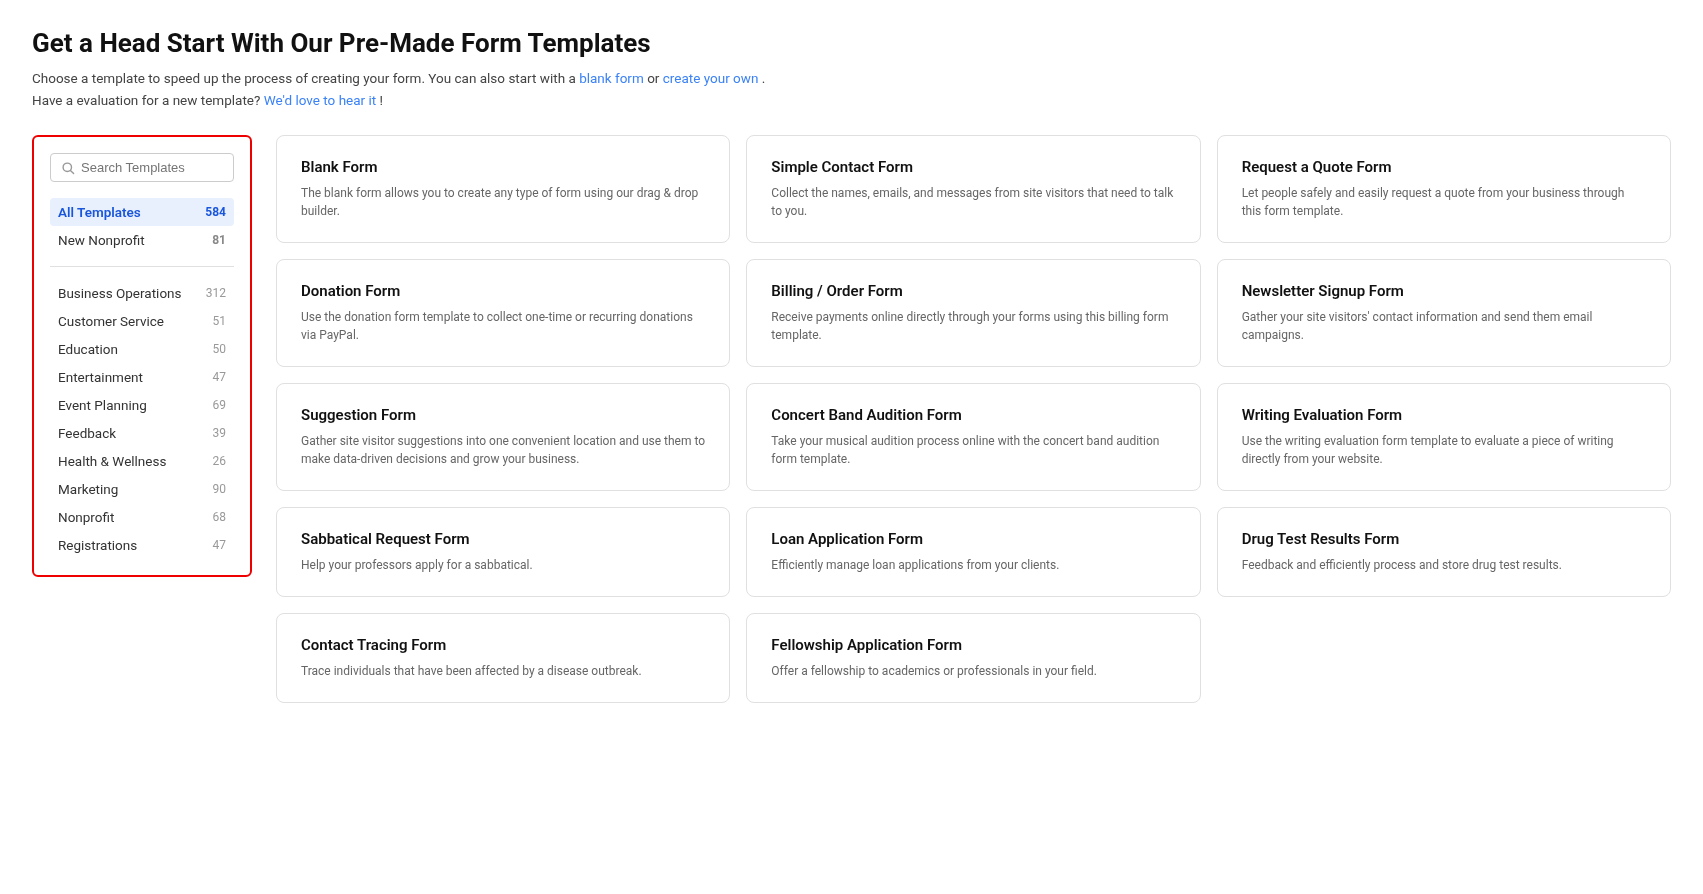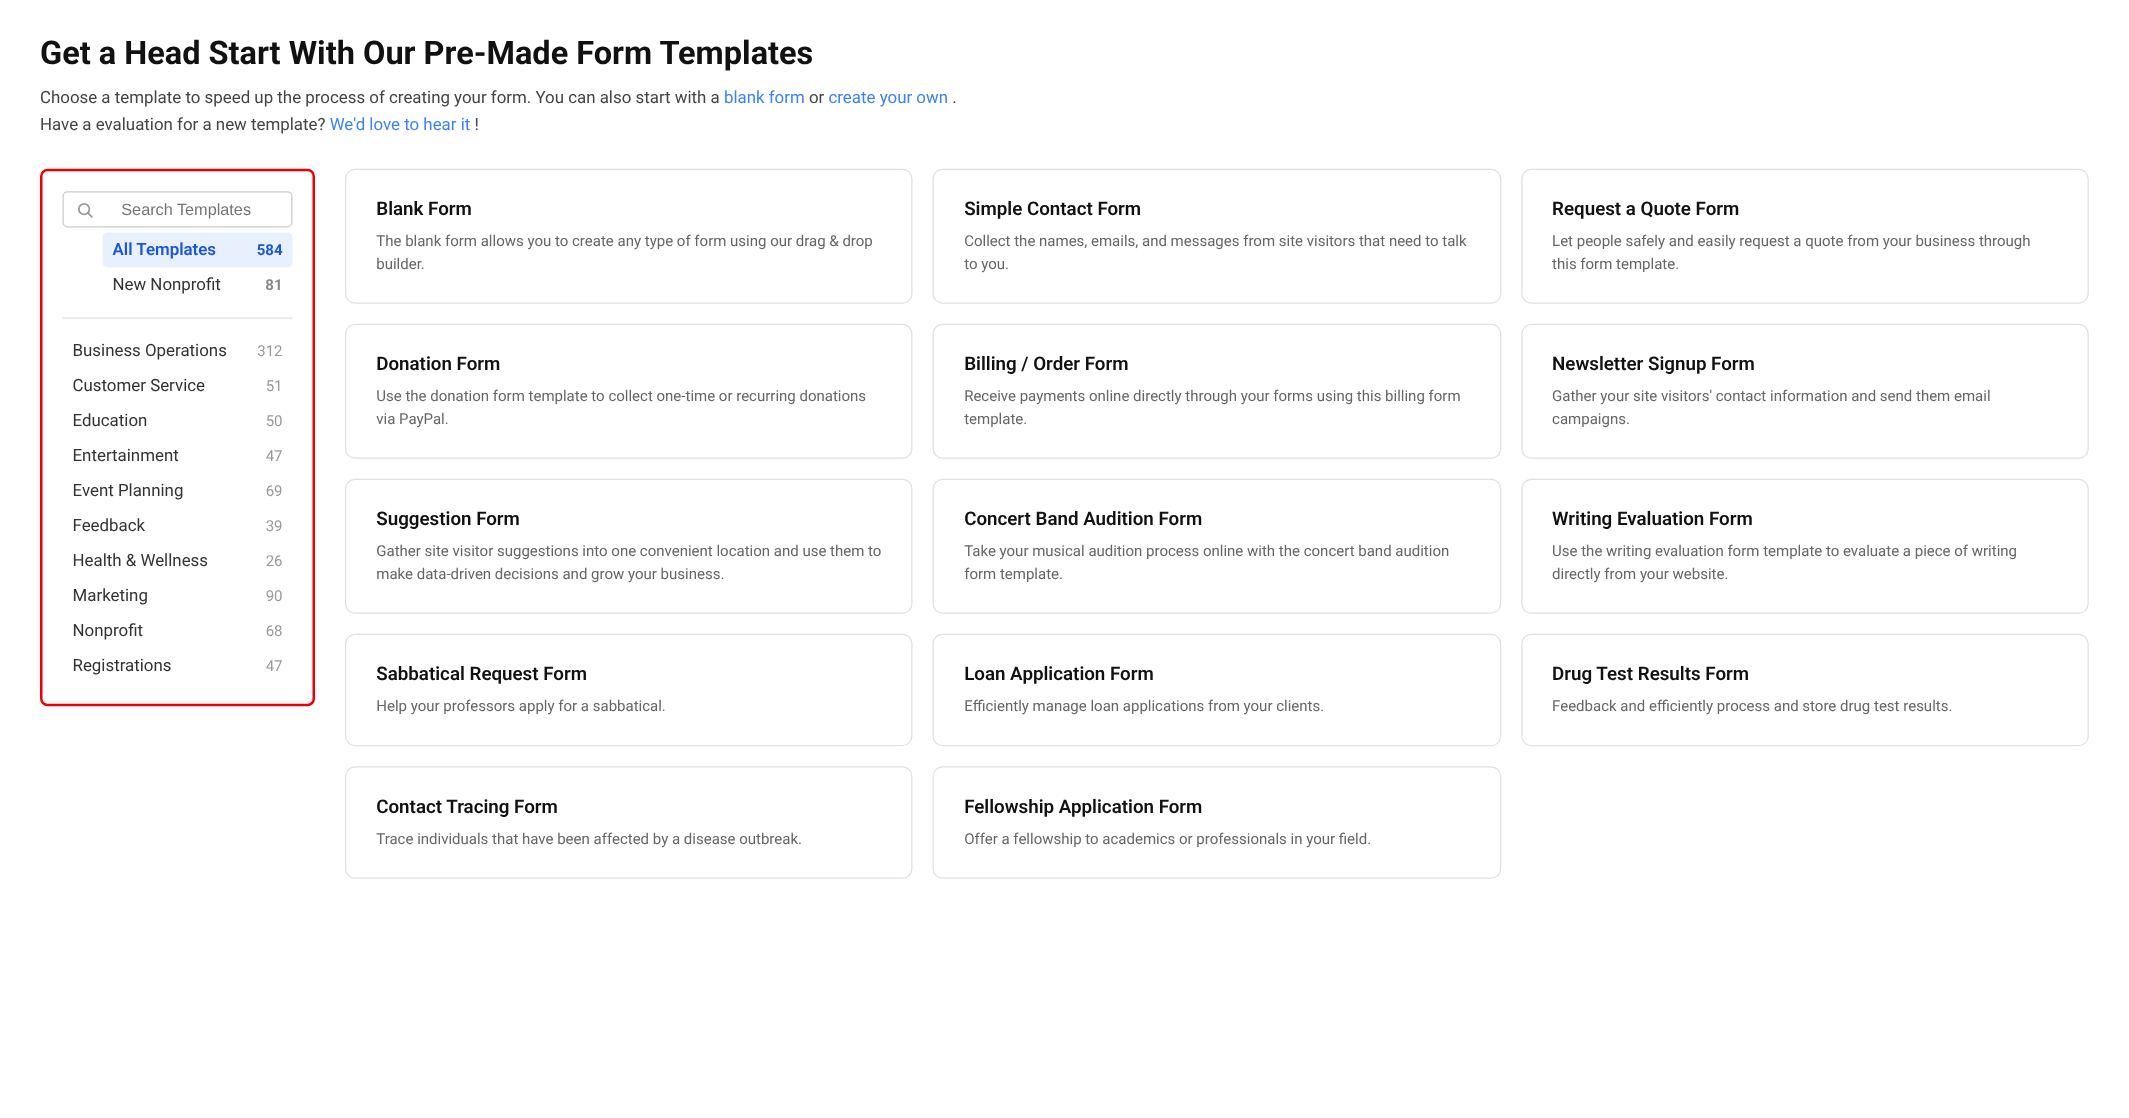--- a/index.html
+++ b/index.html
@@ -40,38 +40,37 @@
       border-radius: 6px;
       padding: 16px;
       height: fit-content;
     }
     .search-box {
       display: flex;
       align-items: center;
       border: 1px solid #ccc;
       border-radius: 4px;
       padding: 6px 10px;
-      margin-bottom: 4px;
-      gap: 22px;
+      margin-bottom: 16px;
+      gap: 6px;
     }
     .search-box input {
       border: none;
       outline: none;
       width: 100%;
       font-size: 13px;
       color: #555;
       background: transparent;
     }
     .search-icon-svg {
       color: #999;
       flex-shrink: 0;
     }
     .sidebar-primary {
       margin-bottom: 8px;
-      margin-left: 32px;
     }
     .sidebar-primary-item {
       display: flex;
       justify-content: space-between;
       align-items: center;
       padding: 6px 8px;
       border-radius: 4px;
       cursor: pointer;
       font-size: 13.5px;
     }

